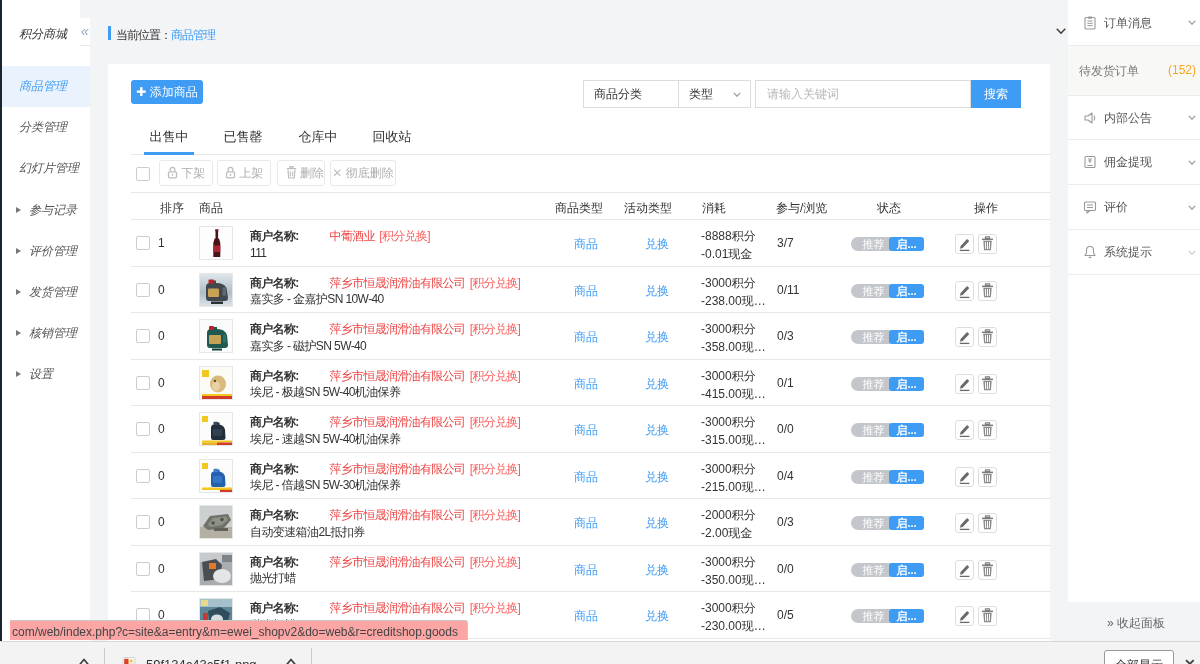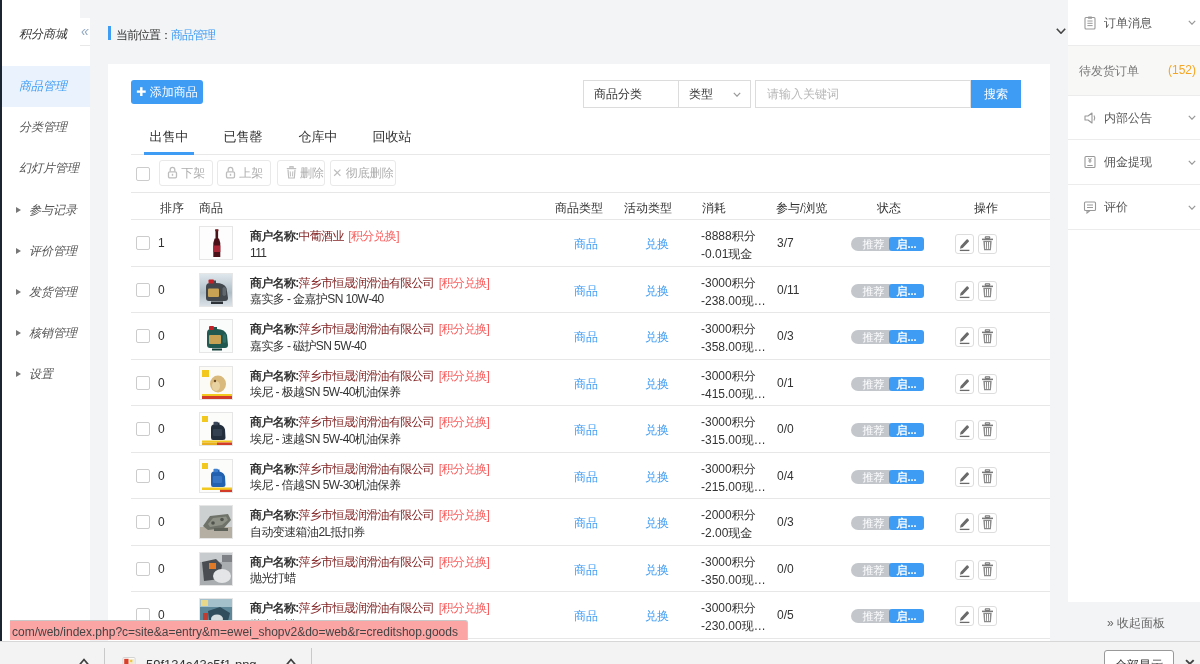--- a/index.html
+++ b/index.html
@@ -45,21 +45,21 @@
 
 #thead { left:23px; top:128px; width:919px; height:28px; border-top:1px solid #e7e7e7; border-bottom:1px solid #e7e7e7; font-size:12px; color:#333; }
 .th { position:absolute; top:7px; }
 .row { left:23px; width:919px; height:46.5px; border-bottom:1px solid #e7e7e7; font-size:12px; color:#333; }
 .row .ck { position:absolute; left:5px; top:16px; }
 .row .num { position:absolute; left:27px; top:16px; }
 .row .img { position:absolute; left:68px; top:6px; width:34px; height:34px; border:1px solid #e6e6e6; background:#fff; overflow:hidden; }
 .row .l1 { position:absolute; left:119px; top:8px; height:17px; line-height:17px; white-space:nowrap; letter-spacing:-0.7px; }
 .row .l2 { position:absolute; left:119px; top:24.5px; height:17px; line-height:17px; color:#333; letter-spacing:-0.6px; }
 .row .b { font-weight:bold; color:#333; }
-.row .mer { color:#7f1d1d; }
+.row .mer { color:#ef4444;margin-left:31px; }
 .row .red { color:#fa5d5d; margin-left:2px; }
 .row .c1 { position:absolute; left:430px; width:50px; text-align:center; top:16px; color:#3e9cf5; }
 .row .c2 { position:absolute; left:501px; width:50px; text-align:center; top:16px; color:#3e9cf5; }
 .row .m1 { position:absolute; left:570px; top:8px; height:17px; line-height:17px; }
 .row .m2 { position:absolute; left:570px; top:26px; height:17px; line-height:17px; }
 .row .pv { position:absolute; left:646px; top:16px; }
 .row .st1 { position:absolute; left:720px; top:17px; width:45px; height:14px; background:#c3c7cc; border-radius:7px; color:#fff; font-size:11px; text-align:center; line-height:14px; }
 .row .st2 { position:absolute; left:758px; top:17px; width:35px; height:14px; background:#3e9cf5; border-radius:3px; color:#fff; font-size:11px; font-weight:bold; text-align:center; line-height:14px; }
 .row .op1 { position:absolute; left:824px; top:14px; width:19px; height:20px; border:1px solid #ddd; border-radius:3px; background:#fff; }
 .row .op2 { position:absolute; left:847px; top:14px; width:19px; height:20px; border:1px solid #ddd; border-radius:3px; background:#fff; }
@@ -513,20 +513,30 @@
           <rect x="1.5" y="2" width="11" height="8.5" rx="1" fill="none" stroke="#999" stroke-width="1.1"></rect>
           <path d="M4 10.5 L4 13 L7 10.5" fill="none" stroke="#999" stroke-width="1.1"></path>
           <line x1="4" y1="5" x2="10" y2="5" stroke="#999" stroke-width="1"></line>
           <line x1="4" y1="7.5" x2="10" y2="7.5" stroke="#999" stroke-width="1"></line>
         </svg>
       <span class="tx">评价</span>
         <span class="ch"><svg width="8" height="5" viewBox="0 0 8 5">
             <polyline points="0.8,0.8 4.0,4.2 7.2,0.8" fill="none" stroke="#999" stroke-width="1.2"></polyline>
           </svg></span>
     </div>
+    <div class="abs prow" style="top:230px; height:45px;">
+      <svg class="ic" viewBox="0 0 14 14">
+          <path d="M7 1.5 Q10.5 1.5 10.5 5 L10.5 8 L12 10.5 L2 10.5 L3.5 8 L3.5 5 Q3.5 1.5 7 1.5 Z" fill="none" stroke="#999" stroke-width="1.1" stroke-linejoin="round"></path>
+          <path d="M5.8 12 Q7 13.2 8.2 12" fill="none" stroke="#999" stroke-width="1.1"></path>
+        </svg>
+      <span class="tx">系统提示</span>
+        <span class="ch"><svg width="8" height="5" viewBox="0 0 8 5">
+            <polyline points="0.8,0.8 4.0,4.2 7.2,0.8" fill="none" stroke="#ccc" stroke-width="1.2"></polyline>
+          </svg></span>
+    </div>
   </div>
   <div class="abs" id="collapse">» 收起面板</div>
   <div class="abs" id="urlbar">
       <span>com/web/index.php?c=site&amp;a=entry&amp;m=ewei_shopv2&amp;do=web&amp;r=creditshop.goods</span>
     </div>
   <div class="abs" id="dlbar">
     <div class="caret" style="left:79px; top:16px;">
         <svg width="10" height="8">
           <polyline points="0.8,6.5 5,1.5 9.2,6.5" fill="none" stroke="#3e3e3e" stroke-width="1.7"></polyline>
         </svg>

